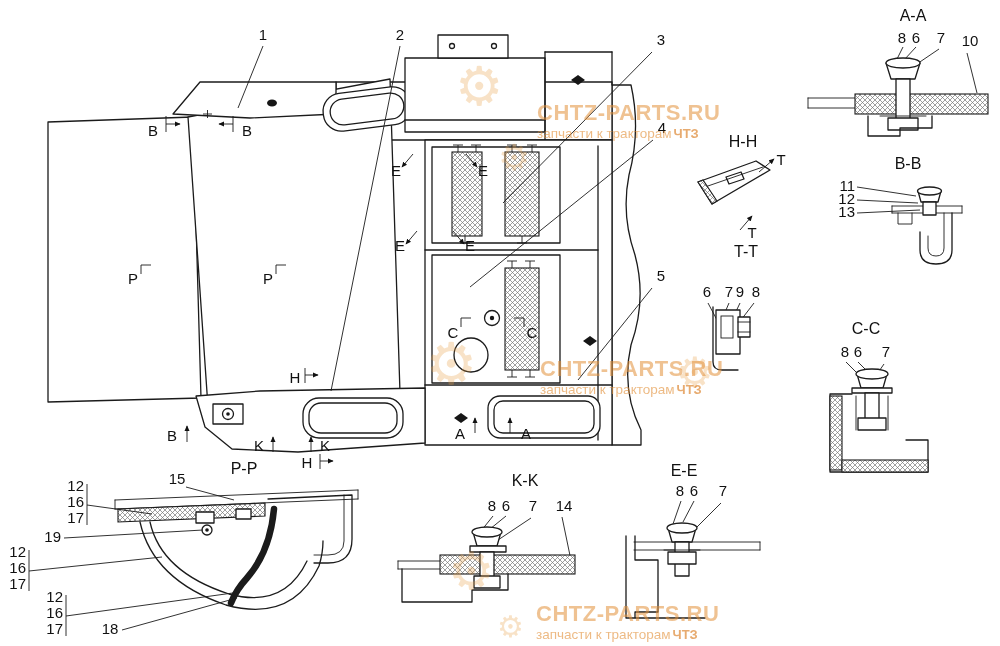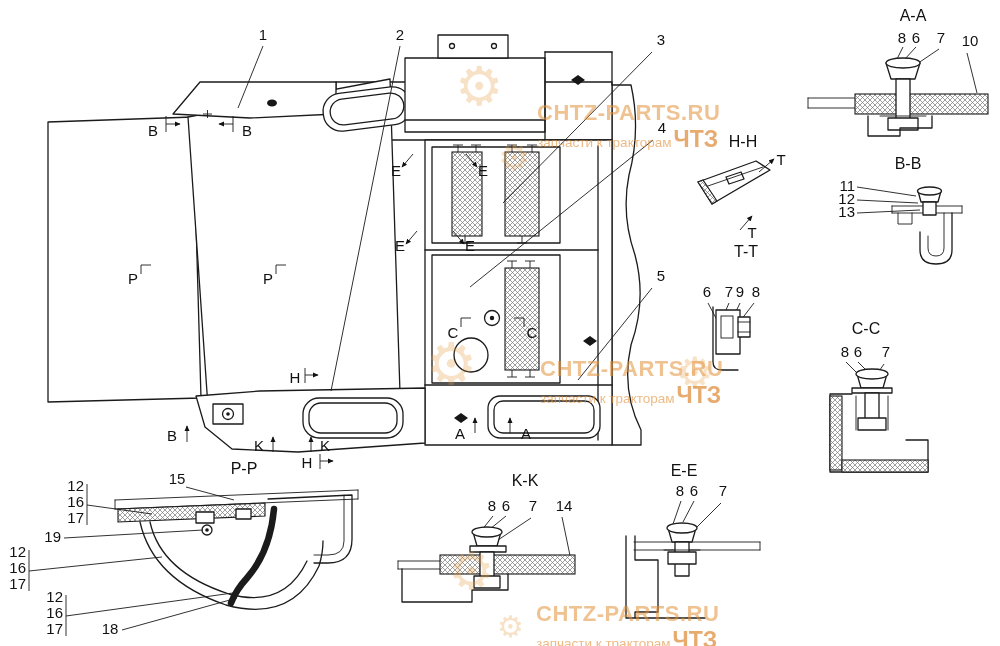--- a/index.html
+++ b/index.html
@@ -16,21 +16,21 @@
   .thick{fill:none;stroke:#1b1b1b;stroke-width:6.5;stroke-linecap:round;}
   text{fill:#111;font-family:"Liberation Sans",sans-serif;}
   .num{font-size:15px;}
   .ttl{font-size:16px;}
   .mk{font-size:15px;}
   
   .wm-layer{position:absolute;inset:0;z-index:3;pointer-events:none;}
   .wm{position:absolute;}
   .wm-site{font-weight:bold;font-size:22px;letter-spacing:.5px;color:rgba(226,144,56,.55);white-space:nowrap;}
   .wm-tag{font-size:13.5px;color:rgba(226,144,56,.62);white-space:nowrap;}
-  .wm-brand{font-weight:bold;font-size:23px;color:rgba(219,128,38,.66);margin-left:2px;}
+  .wm-brand{font-weight:bold;font-size:13px;color:rgba(219,128,38,.66);margin-left:2px;}
   .gear{position:absolute;color:rgba(233,160,70,.30);line-height:1;
         font-family:"DejaVu Sans",sans-serif;}
 </style>
 </head>
 <body>
 
 <div class="stage">
 
 <svg width="1000" height="646" viewBox="0 0 1000 646">
   <defs>

